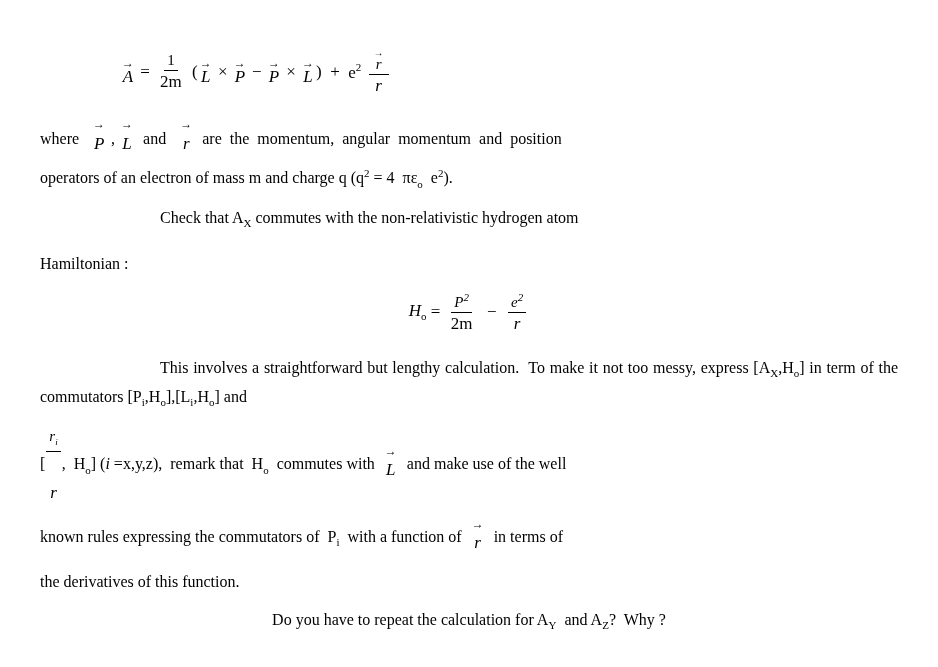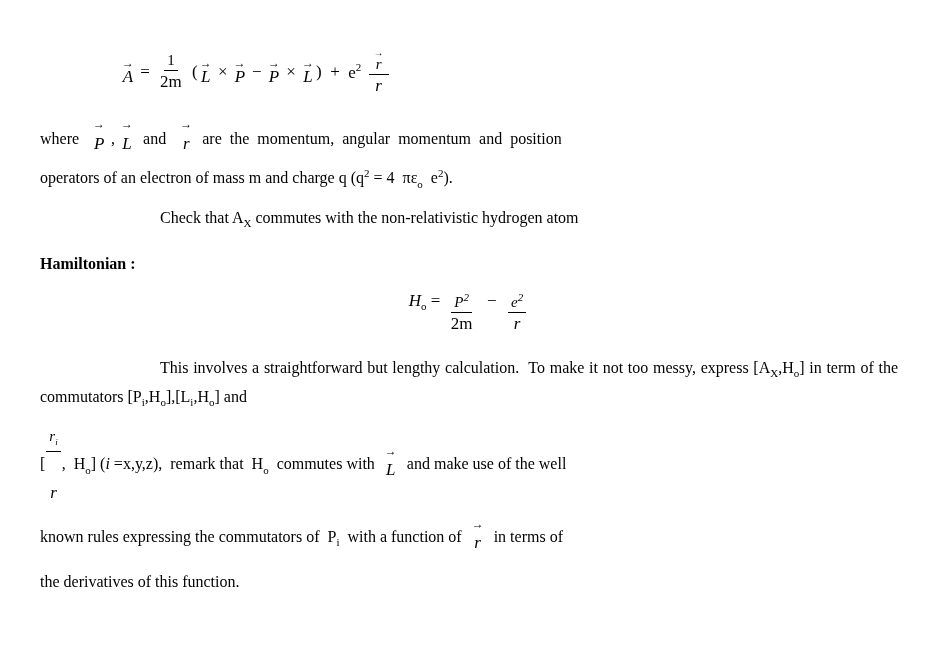--- a/index.html
+++ b/index.html
@@ -11,36 +11,36 @@
       padding: 30px 40px;
       width: 938px;
       min-height: 667px;
     }
     .content {
       max-width: 860px;
     }
     .line {
       line-height: 1.7;
       margin-bottom: 4px;
-      font-weight: bold;
     }
     .section-title {
       font-size: 16px;
       margin-bottom: 18px;
     }
     .math-block {
       display: flex;
       align-items: center;
       justify-content: flex-start;
       padding-left: 80px;
       margin: 18px 0 22px 0;
       font-size: 17px;
     }
     .math-block2 {
       display: flex;
+      align-items: center;
       justify-content: center;
       margin: 14px 0 20px 0;
       font-size: 17px;
     }
     .frac {
       display: inline-flex;
       flex-direction: column;
       align-items: center;
       vertical-align: middle;
       margin: 0 3px;
@@ -224,14 +224,17 @@
       <span class="arrow">→</span>
       <span class="sym italic">r</span>
     </span>
     &nbsp;in terms of
   </div>
 
   <div class="para">
     the derivatives of this function.
   </div>
 
+  <div class="last-line">
+    Do you have to repeat the calculation for A<span class="sub">Y</span>&nbsp; and A<span class="sub">Z</span>?&nbsp; Why ?
+  </div>
 
 </div>
 
 </body></html>

